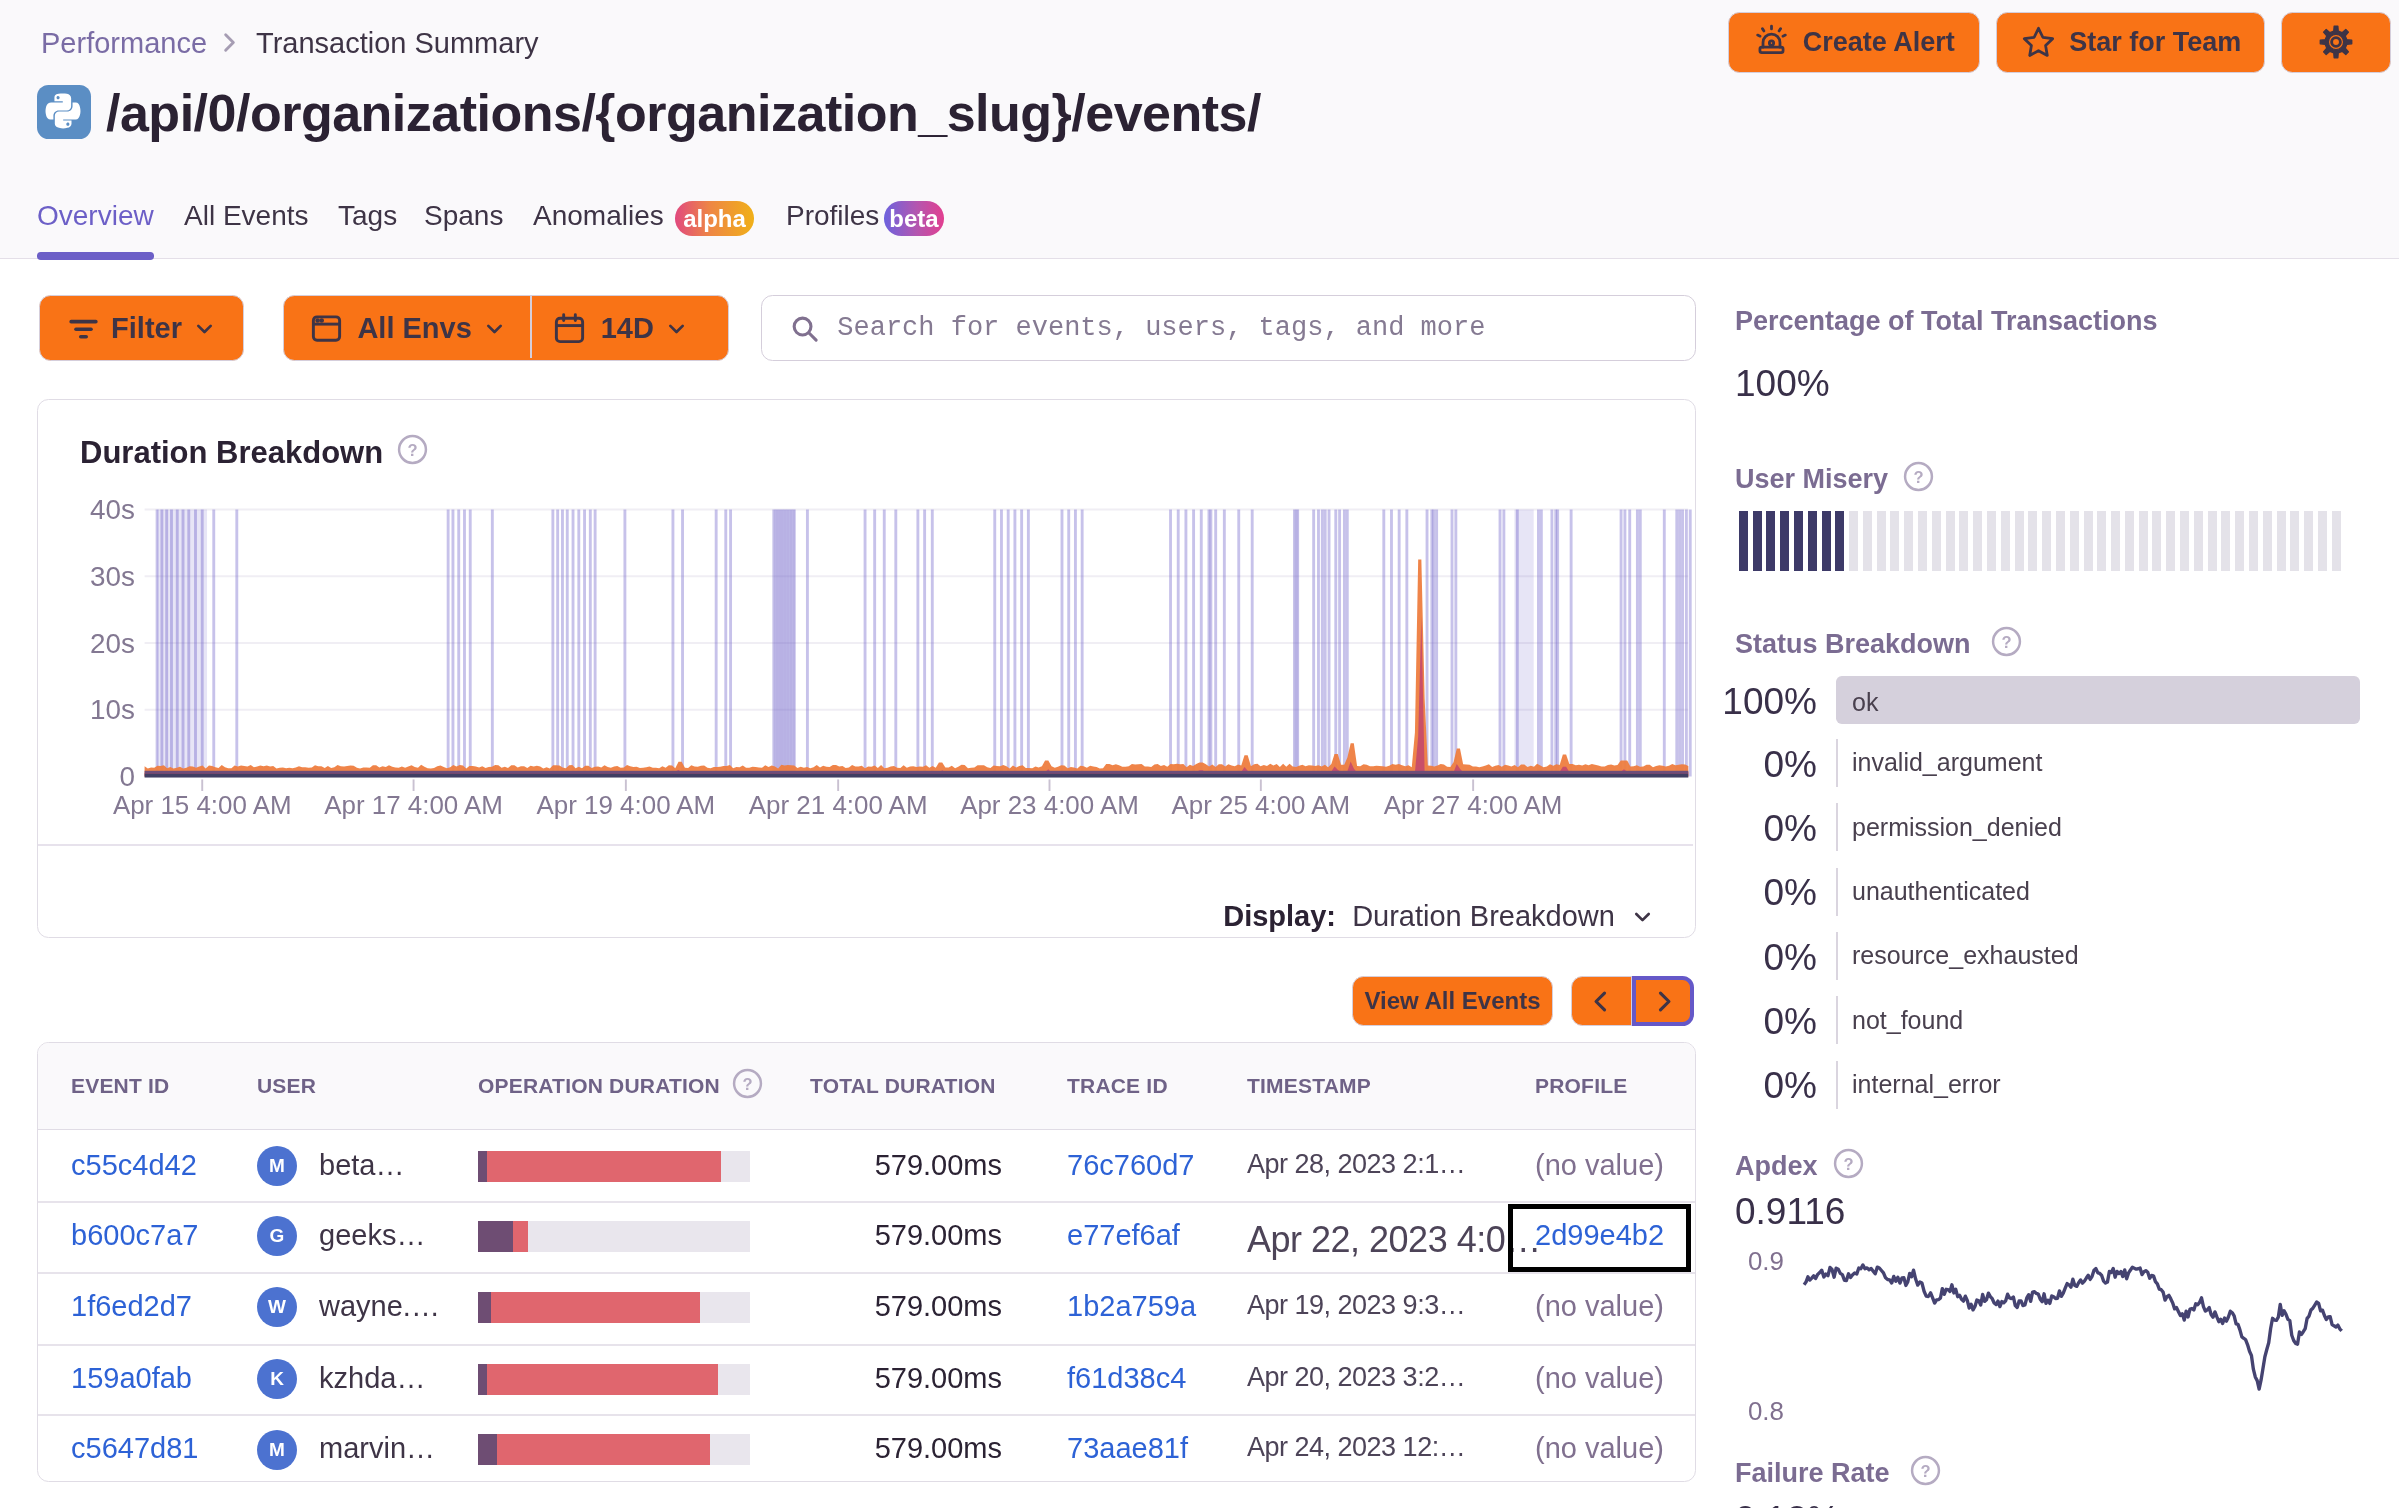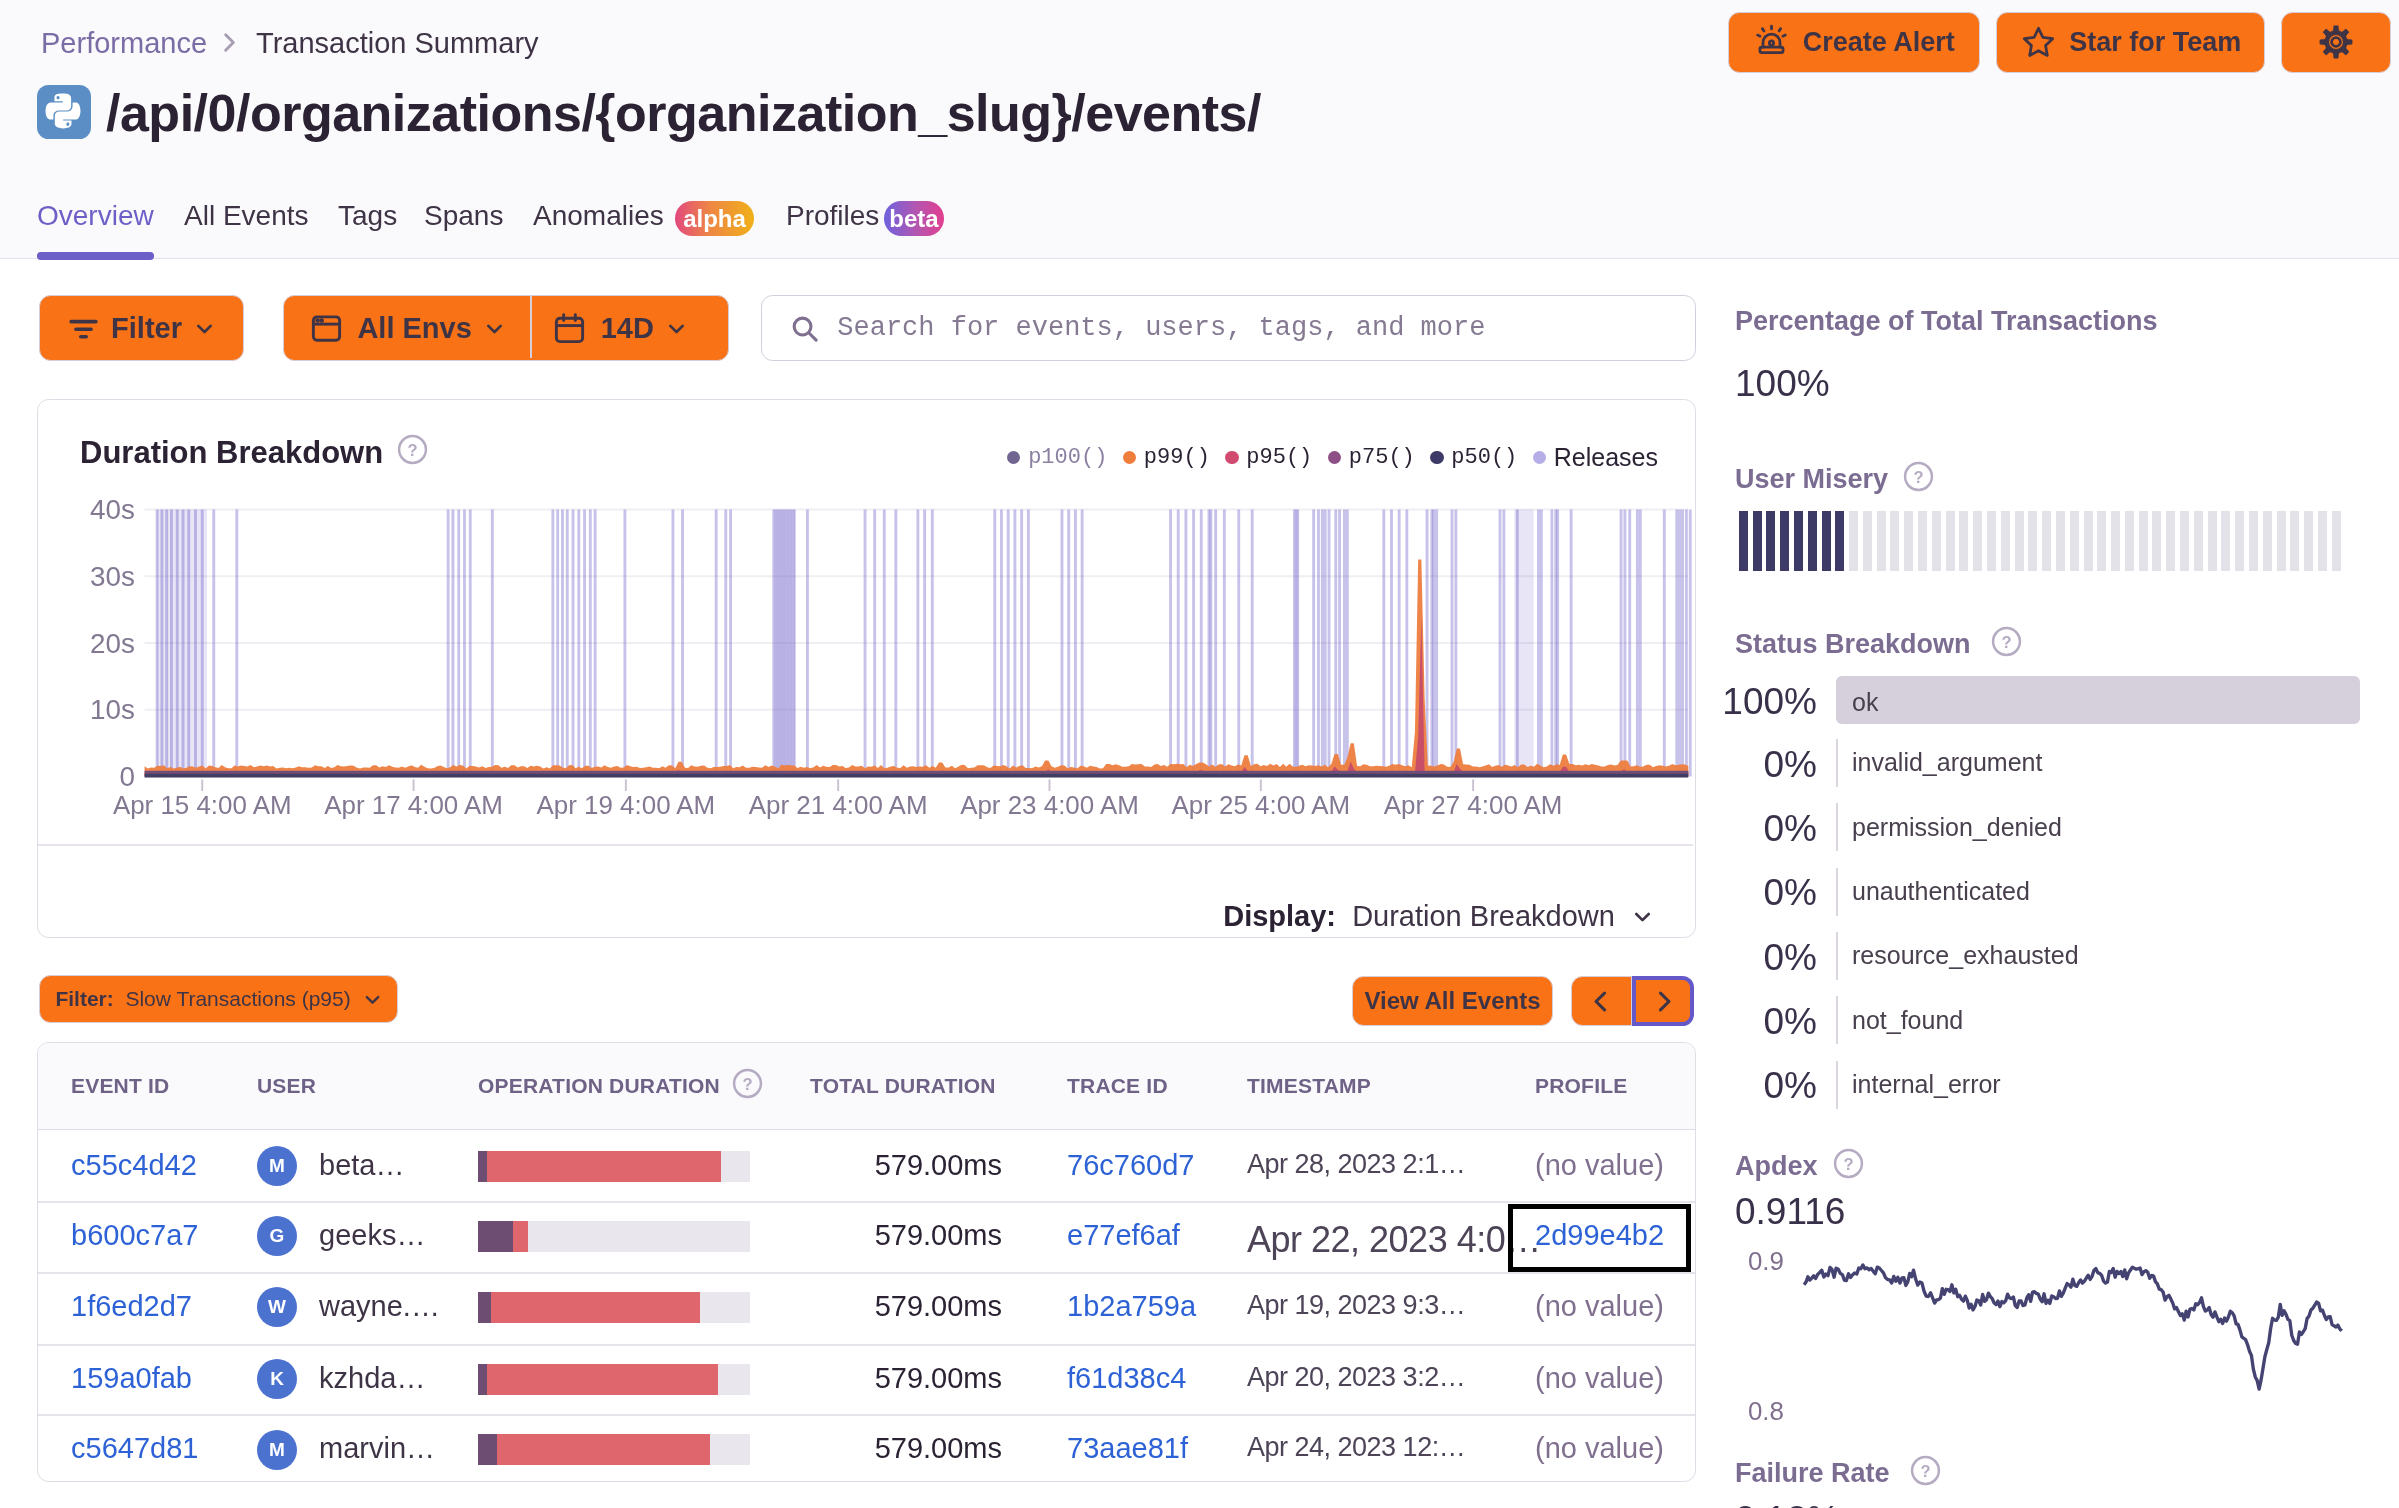--- a/index.html
+++ b/index.html
@@ -112,34 +112,20 @@
       </svg>
   <span style="font-family:'Liberation Mono',monospace;font-size:27px;color:#857A92">Search for events, users, tags, and more</span>
     </div>
 
 <div class="panel" style="left:37px;top:399px;width:1659px;height:539px"></div>
 <div class="abs" style="left:80px;top:435px;font-size:31px;font-weight:bold;color:#2B2233">Duration Breakdown</div>
 <svg style="position:absolute;left:397px;top:434px" width="31" height="31" viewBox="0 0 30 30">
       <circle cx="15" cy="15" r="13" fill="none" stroke="#b5abc2" stroke-width="2.4"></circle>
       <text x="15" y="21" text-anchor="middle" font-size="16" font-weight="600" fill="#b5abc2" font-family="'Liberation Sans',sans-serif">?</text>
     </svg>
-<div class="abs" style="right:742px;top:443px;display:flex;align-items:center;font-family:'Liberation Mono',monospace;font-size:22px;color:#2B2233;white-space:nowrap">
-  <span style="width:13.4px;height:13.4px;border-radius:6.7px;background:#6f6590;margin-right:7.7px"></span>
-      <span style="color:#8B80A2">p100()</span>
-  <span style="width:13.4px;height:13.4px;border-radius:6.7px;background:#ef7e3d;margin:0 7.7px 0 15.4px"></span>
-      <span>p99()</span>
-  <span style="width:13.4px;height:13.4px;border-radius:6.7px;background:#d14a70;margin:0 7.7px 0 15.4px"></span>
-      <span>p95()</span>
-  <span style="width:13.4px;height:13.4px;border-radius:6.7px;background:#8d4f86;margin:0 7.7px 0 15.4px"></span>
-      <span>p75()</span>
-  <span style="width:13.4px;height:13.4px;border-radius:6.7px;background:#3d3a67;margin:0 7.7px 0 15.4px"></span>
-      <span>p50()</span>
-  <span style="width:13.4px;height:13.4px;border-radius:6.7px;background:#b6aee6;margin:0 7.7px 0 15.4px"></span>
-      <span style="font-family:'Liberation Sans',sans-serif;font-size:25px">Releases</span>
-</div>
 <div class="abs" style="left:37px;top:399px;width:1659px;height:539px;overflow:hidden"><svg id="durchart" width="1659" height="539" viewBox="0 0 1727 561" font-family="'Liberation Sans',sans-serif">
 <line x1="112" y1="115.0" x2="1719" y2="115.0" stroke="#f0eef4" stroke-width="2"></line>
 <line x1="112" y1="184.5" x2="1719" y2="184.5" stroke="#f0eef4" stroke-width="2"></line>
 <line x1="112" y1="254.0" x2="1719" y2="254.0" stroke="#f0eef4" stroke-width="2"></line>
 <line x1="112" y1="323.5" x2="1719" y2="323.5" stroke="#f0eef4" stroke-width="2"></line>
 <text x="102" y="125.0" text-anchor="end" font-size="29" fill="#837892">40s</text>
 <text x="102" y="194.5" text-anchor="end" font-size="29" fill="#837892">30s</text>
 <text x="102" y="264.0" text-anchor="end" font-size="29" fill="#837892">20s</text>
 <text x="102" y="333.5" text-anchor="end" font-size="29" fill="#837892">10s</text>
 <text x="102" y="403.0" text-anchor="end" font-size="29" fill="#837892">0</text>
@@ -275,24 +261,20 @@
 <line x1="1274" y1="396" x2="1274" y2="408" stroke="#c9c1d1" stroke-width="2"></line>
 <text x="1495" y="432" text-anchor="middle" font-size="27" fill="#837892">Apr 27 4:00 AM</text>
 <line x1="1495" y1="396" x2="1495" y2="408" stroke="#c9c1d1" stroke-width="2"></line>
 </svg>
 </div>
 <div class="abs" style="left:38px;top:844px;width:1655px;height:1.9px;background:#E7E2EC"></div>
 <div class="abs" style="left:0;top:900px;width:1654px;text-align:right;font-size:29px;color:#3E3446;white-space:nowrap"><b style="color:#2B2233">Display:</b>&nbsp; Duration Breakdown&nbsp;&nbsp;<svg width="23" height="23" viewBox="0 0 26 26" style="vertical-align:-2.9px">
         <path d="M6 9 L13 16 L20 9" fill="none" stroke="#3E3446" stroke-width="3" stroke-linecap="round" stroke-linejoin="round"></path>
       </svg></div>
 
-<div class="btn" style="left:39px;top:975px;height:48px;font-weight:normal;justify-content:flex-start;padding:0 13.4px 0 15.4px;font-size:21px">
-  <b>Filter:</b>&nbsp; Slow Transactions (p95) <svg width="21" height="21" viewBox="0 0 26 26" style="margin-left:11.5px">
-        <path d="M6 10 L13 17 L20 10" fill="none" stroke="#3E3446" stroke-width="3" stroke-linecap="round" stroke-linejoin="round"></path>
-      </svg></div>
 <div class="btn" style="left:1352px;top:976px;width:201px;height:50px;font-size:24px">View All Events</div>
 <div class="btn" style="left:1571px;top:976px;width:61px;height:50px;border-radius:11.5px 0 0 11.5px;border-right:1px solid #D5CEDB">
   <svg width="29" height="29" viewBox="0 0 24 24">
         <path d="M14.5 5 L7.5 12 L14.5 19" fill="none" stroke="#3E3446" stroke-width="2.6" stroke-linecap="round" stroke-linejoin="round"></path>
       </svg>
     </div>
 <div class="btn" style="left:1632px;top:976px;width:62px;height:50px;border-radius:0 11.5px 11.5px 0;border:4.8px solid #6558C8">
   <svg width="29" height="29" viewBox="0 0 24 24">
         <path d="M9.5 5 L16.5 12 L9.5 19" fill="none" stroke="#3E3446" stroke-width="2.6" stroke-linecap="round" stroke-linejoin="round"></path>
       </svg>

